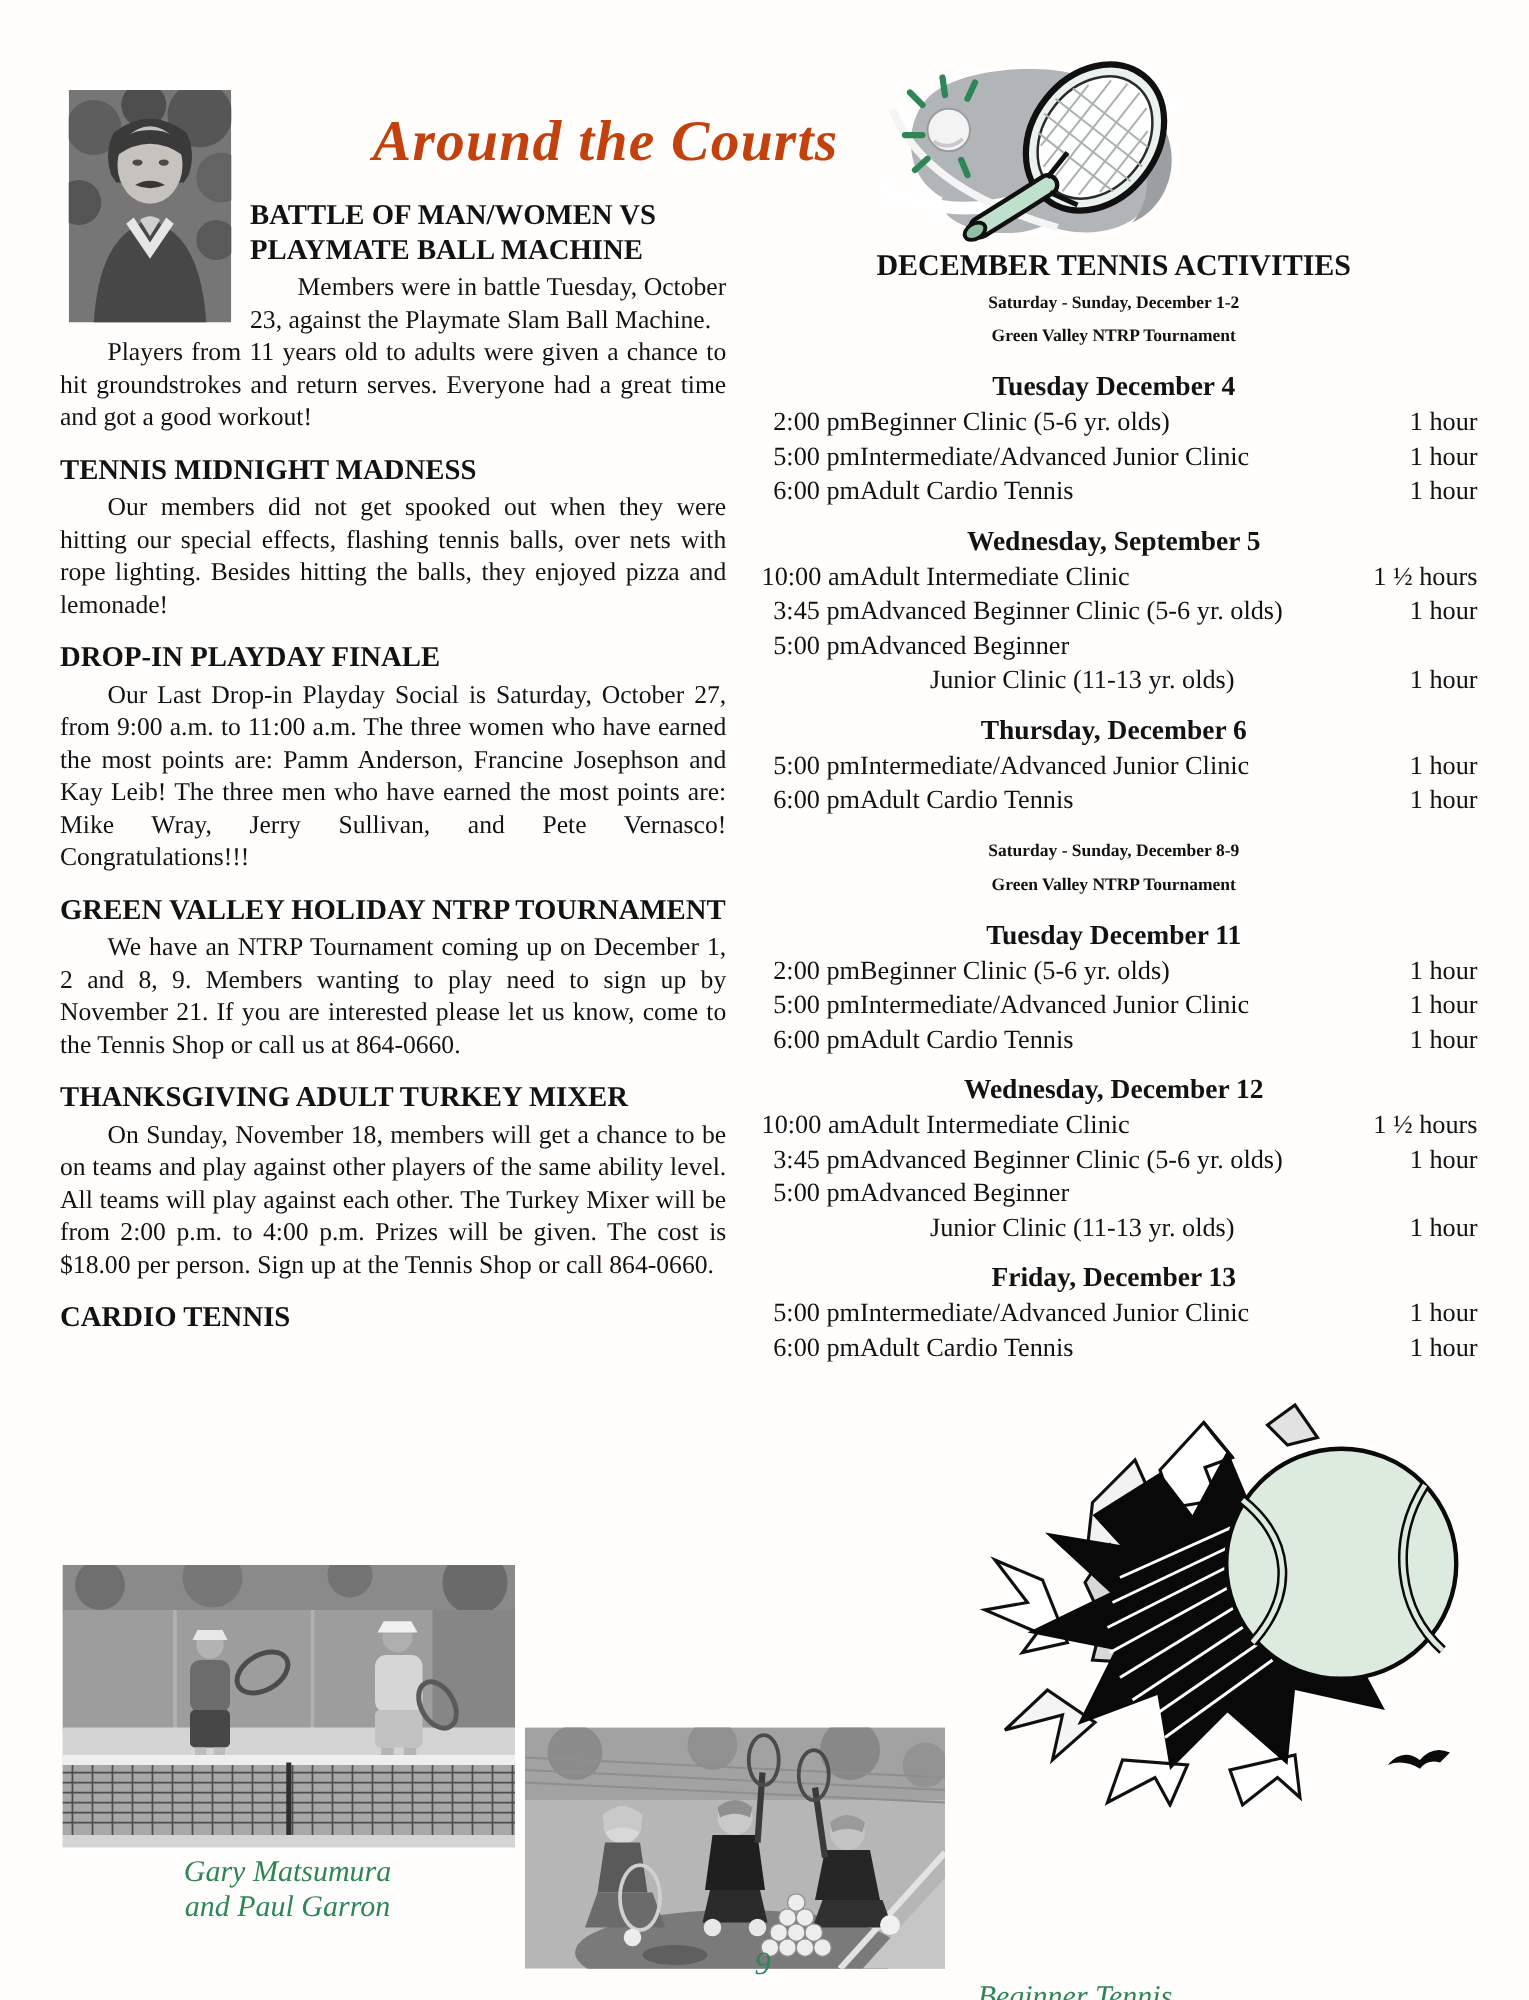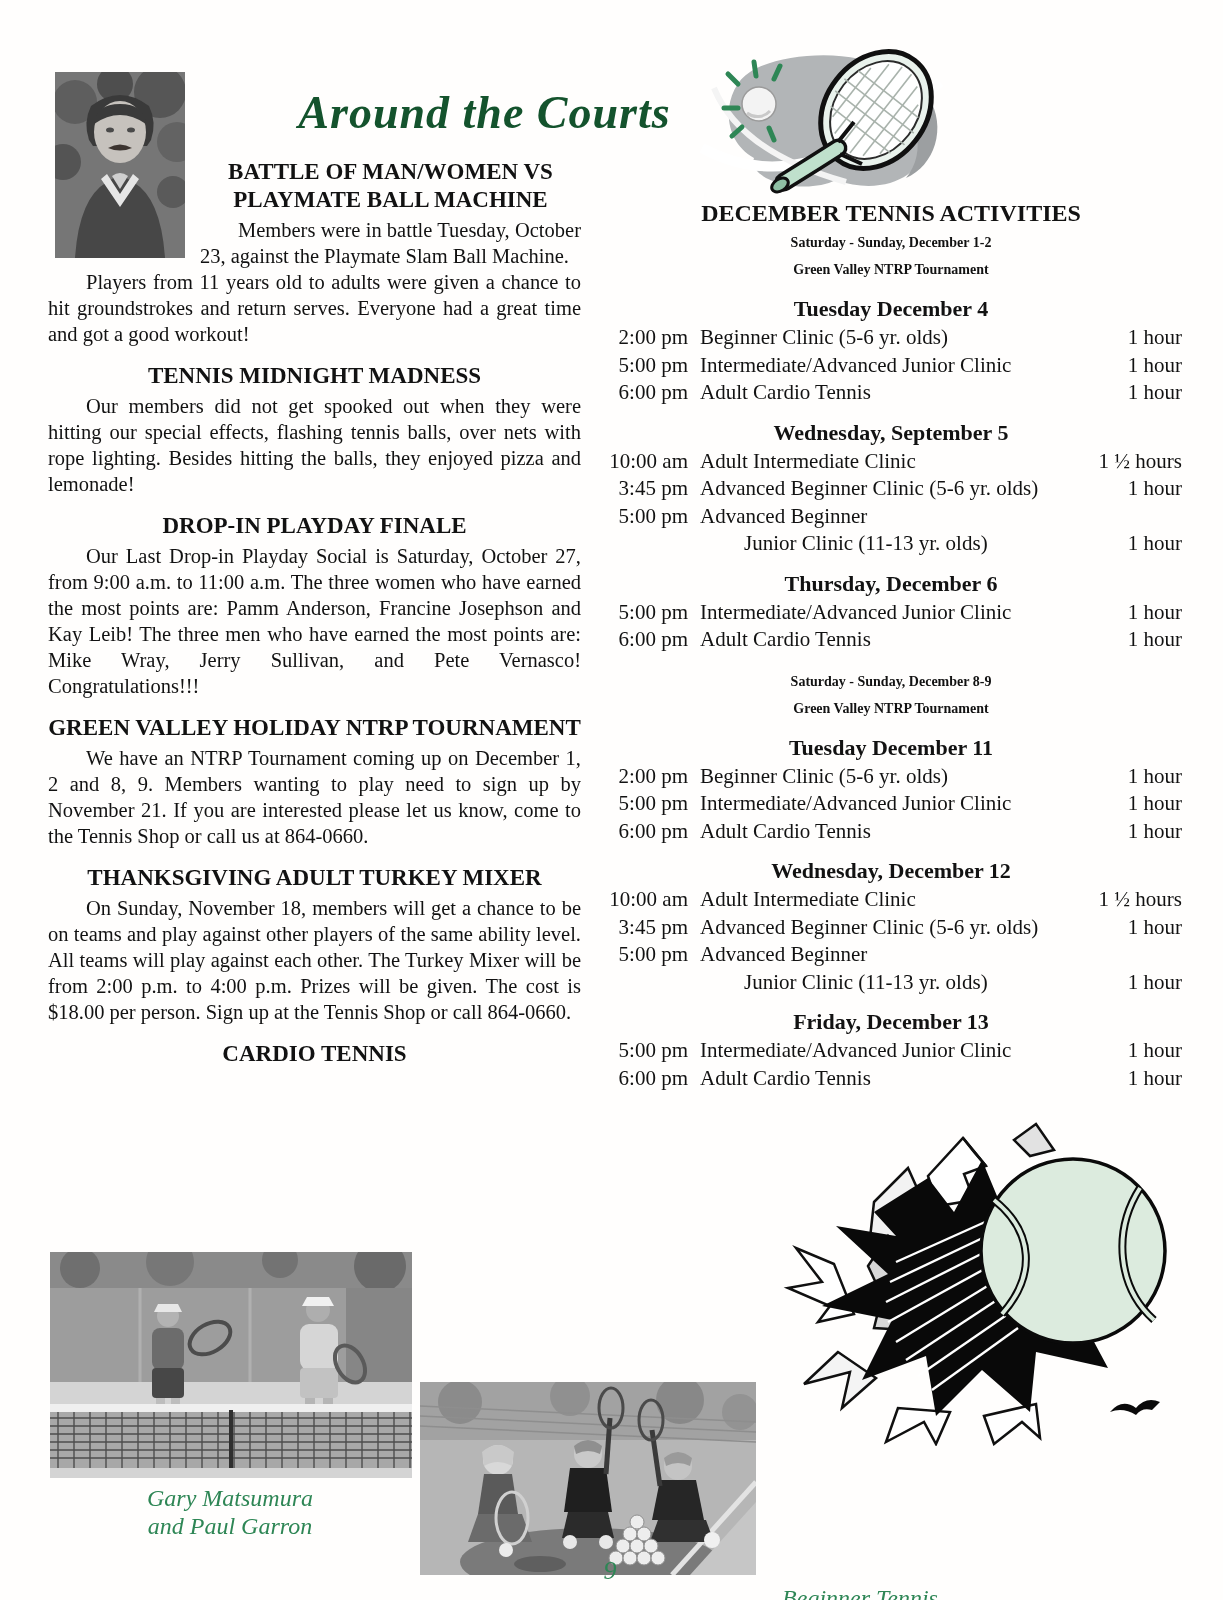--- a/index.html
+++ b/index.html
@@ -1,41 +1,41 @@
 <!DOCTYPE html>
 <html><head>
 <meta charset="utf-8">
 <style>
   html,body{margin:0;padding:0;background:#ffffff;}
   .page{position:relative;width:1223px;height:1600px;background:#fffefd;
         font-family:"Liberation Serif",serif;color:#121212;overflow:hidden;}
 
   
   .script-title{position:absolute;left:232px;top:86px;width:505px;text-align:center;
-    font-size:46px;font-style:italic;font-weight:bold;color:#14532d;letter-spacing:1px;}
+    font-size:46px;font-style:italic;font-weight:bold;color:#c2410c;letter-spacing:1px;}
 
   .portrait{position:absolute;left:55px;top:72px;width:130px;height:186px;}
   .portrait svg{display:block;width:100%;height:100%;}
 
   
   .left-col{position:absolute;left:48px;top:158px;width:533px;}
   .photo-spacer{float:left;width:152px;height:100px;}
-  .art-title{font-size:23px;line-height:28px;text-align:center;font-weight:bold;margin:15px 0 3px;}
+  .art-title{font-size:23px;line-height:28px;text-align:left;font-weight:bold;margin:15px 0 3px;}
   .left-col h2:first-of-type{margin-top:0;}
   .art-para{font-size:20.5px;line-height:26px;text-align:justify;text-indent:38px;margin:0;}
 
   
   .right-col{position:absolute;left:600px;top:200px;width:582px;}
   .dec-title{font-size:24px;font-weight:bold;text-align:center;margin:0 0 2px;}
   .subhead{font-size:14px;font-weight:bold;text-align:center;line-height:27px;margin:14px 0 12px;}
   .sched-blocks > .subhead:first-child{margin-top:2px;}
   .day-header{font-size:22px;font-weight:bold;text-align:center;margin:13px 0 2px;}
   .sched-row{display:flex;font-size:21px;line-height:27.5px;}
   .sched-row .time{flex:none;width:88px;text-align:right;}
-  .sched-row .act{margin-left:12px;}
+  .sched-row .act{margin-left:0;}
   .sched-row .act.indent{margin-left:56px;}
   .sched-row .dur{margin-left:auto;text-align:right;white-space:nowrap;}
 
   
   .racket-illo{position:absolute;left:688px;top:30px;width:268px;height:172px;}
   .burst-illo{position:absolute;left:778px;top:1116px;width:420px;height:330px;}
   .photo-players{position:absolute;left:50px;top:1252px;width:362px;height:226px;}
   .photo-kids{position:absolute;left:420px;top:1382px;width:336px;height:193px;}
   .photo-players svg,.photo-kids svg,.racket-illo svg,.burst-illo svg{display:block;width:100%;height:100%;}
 

